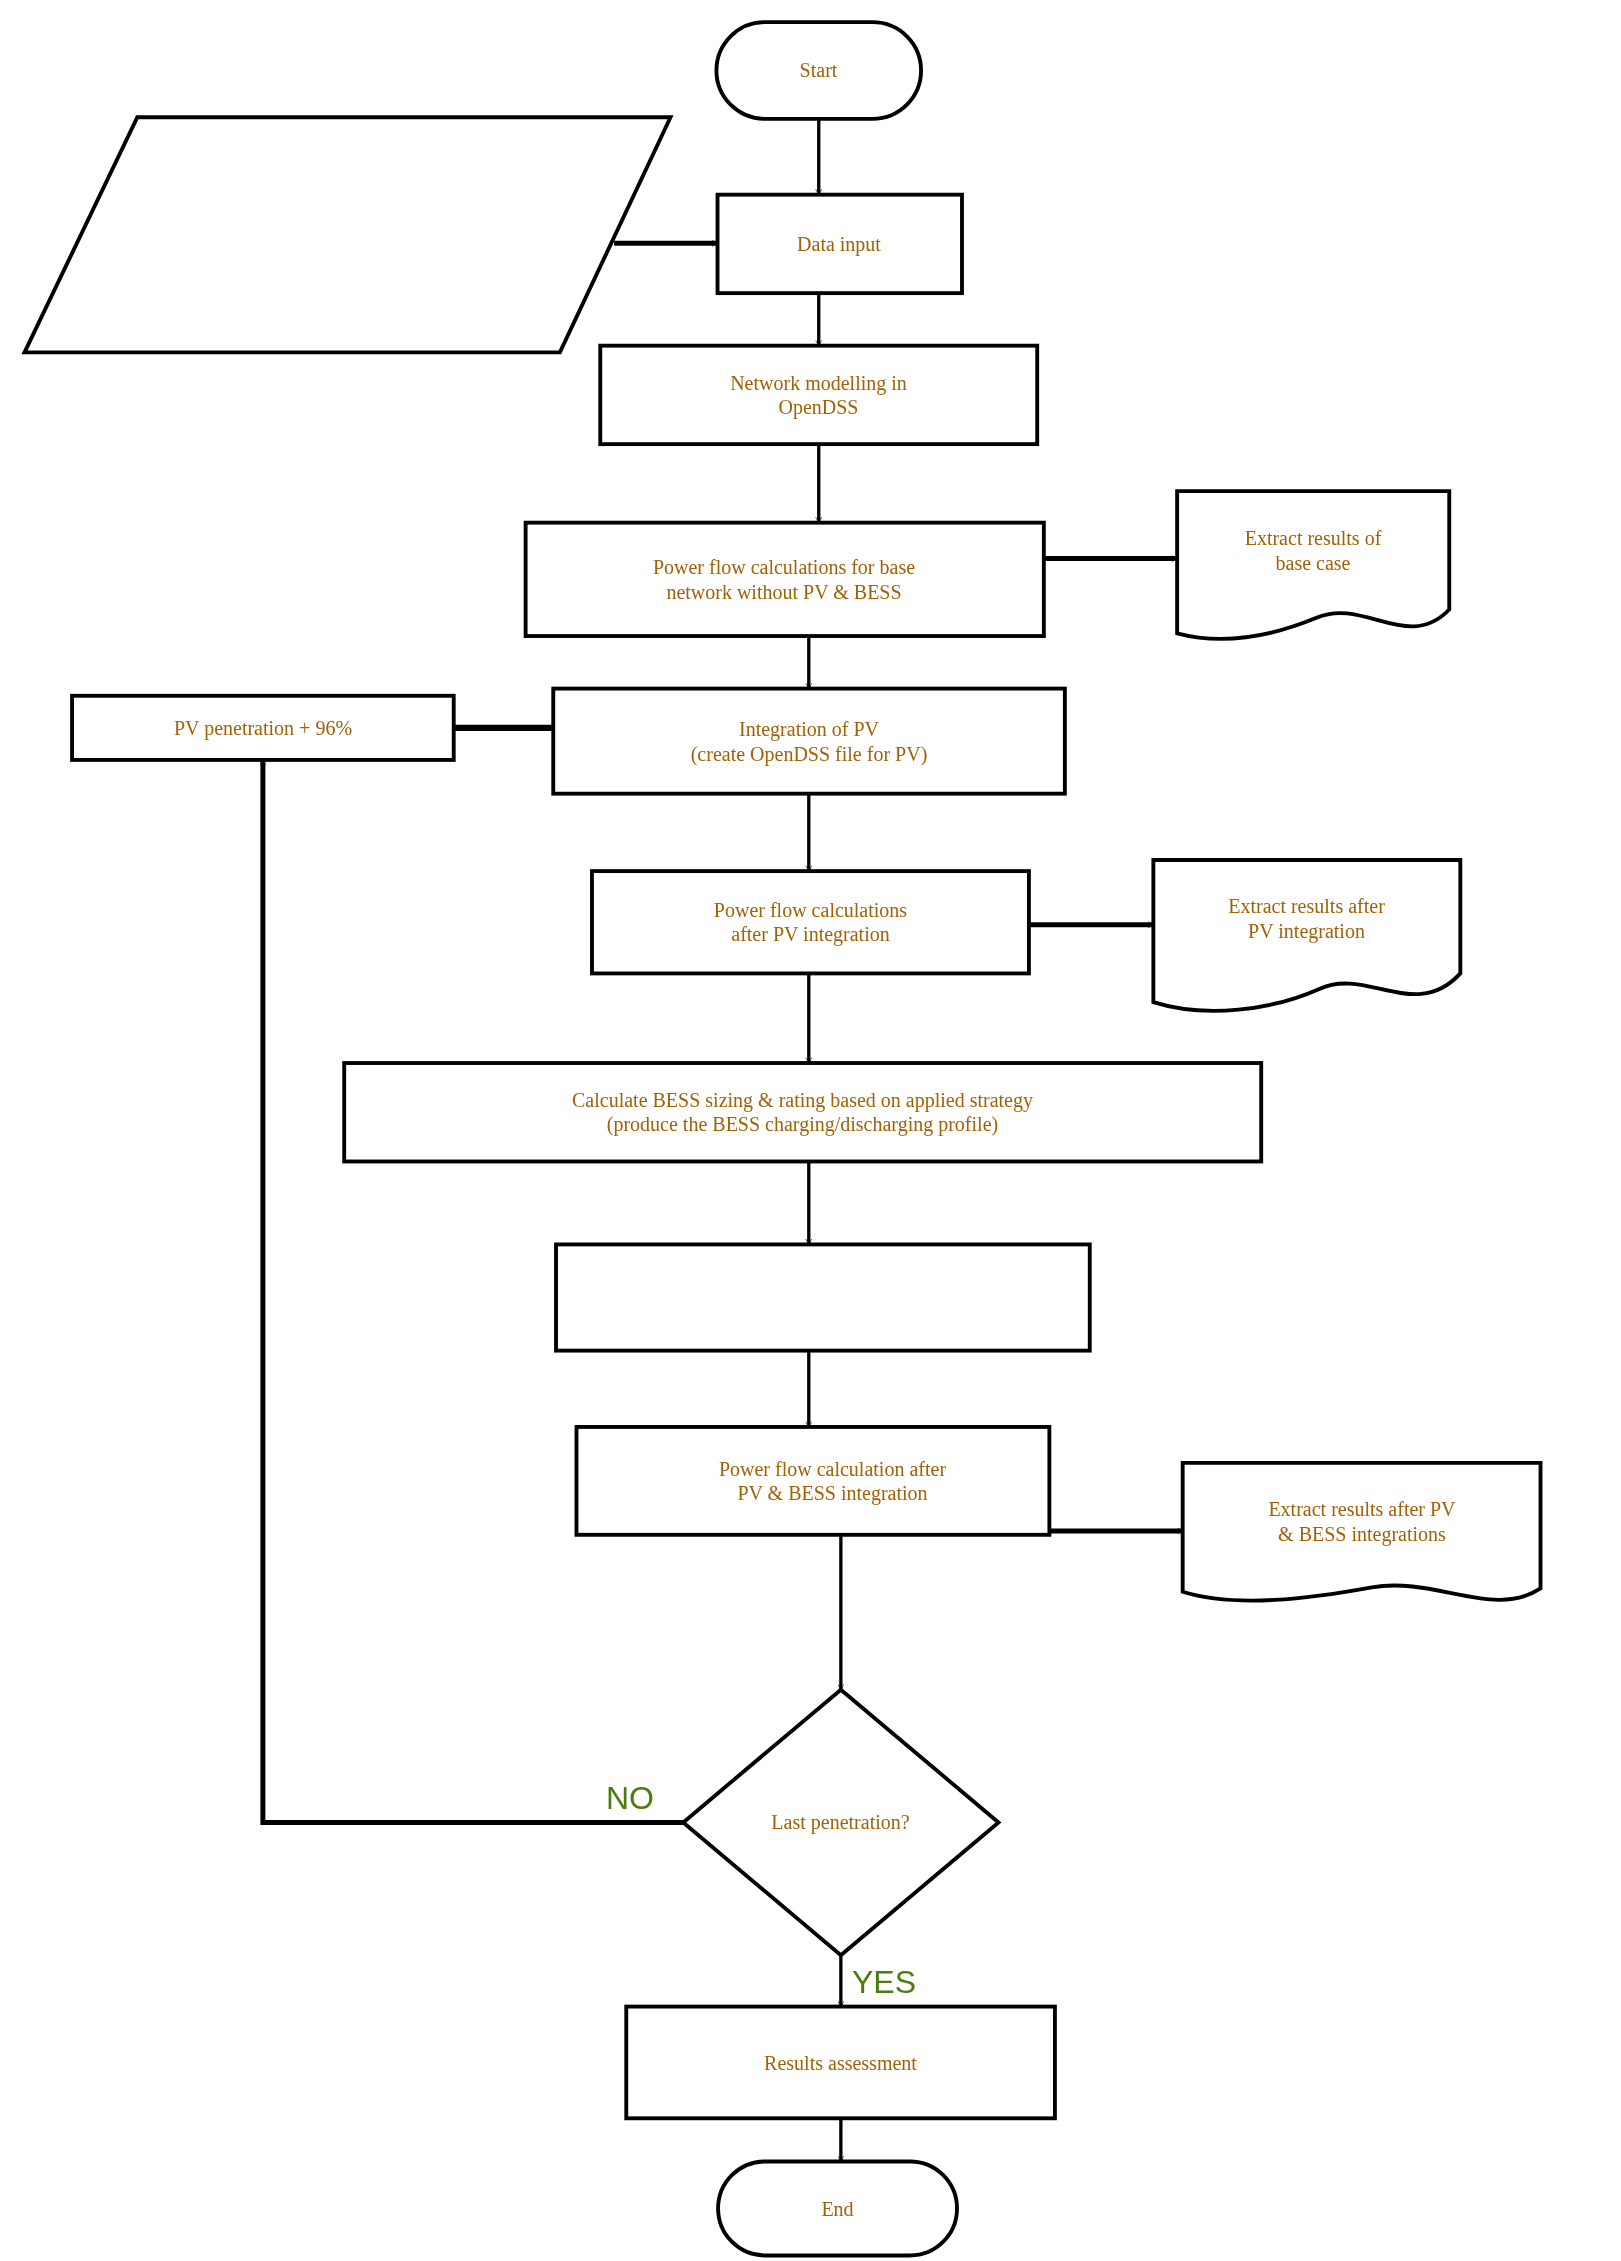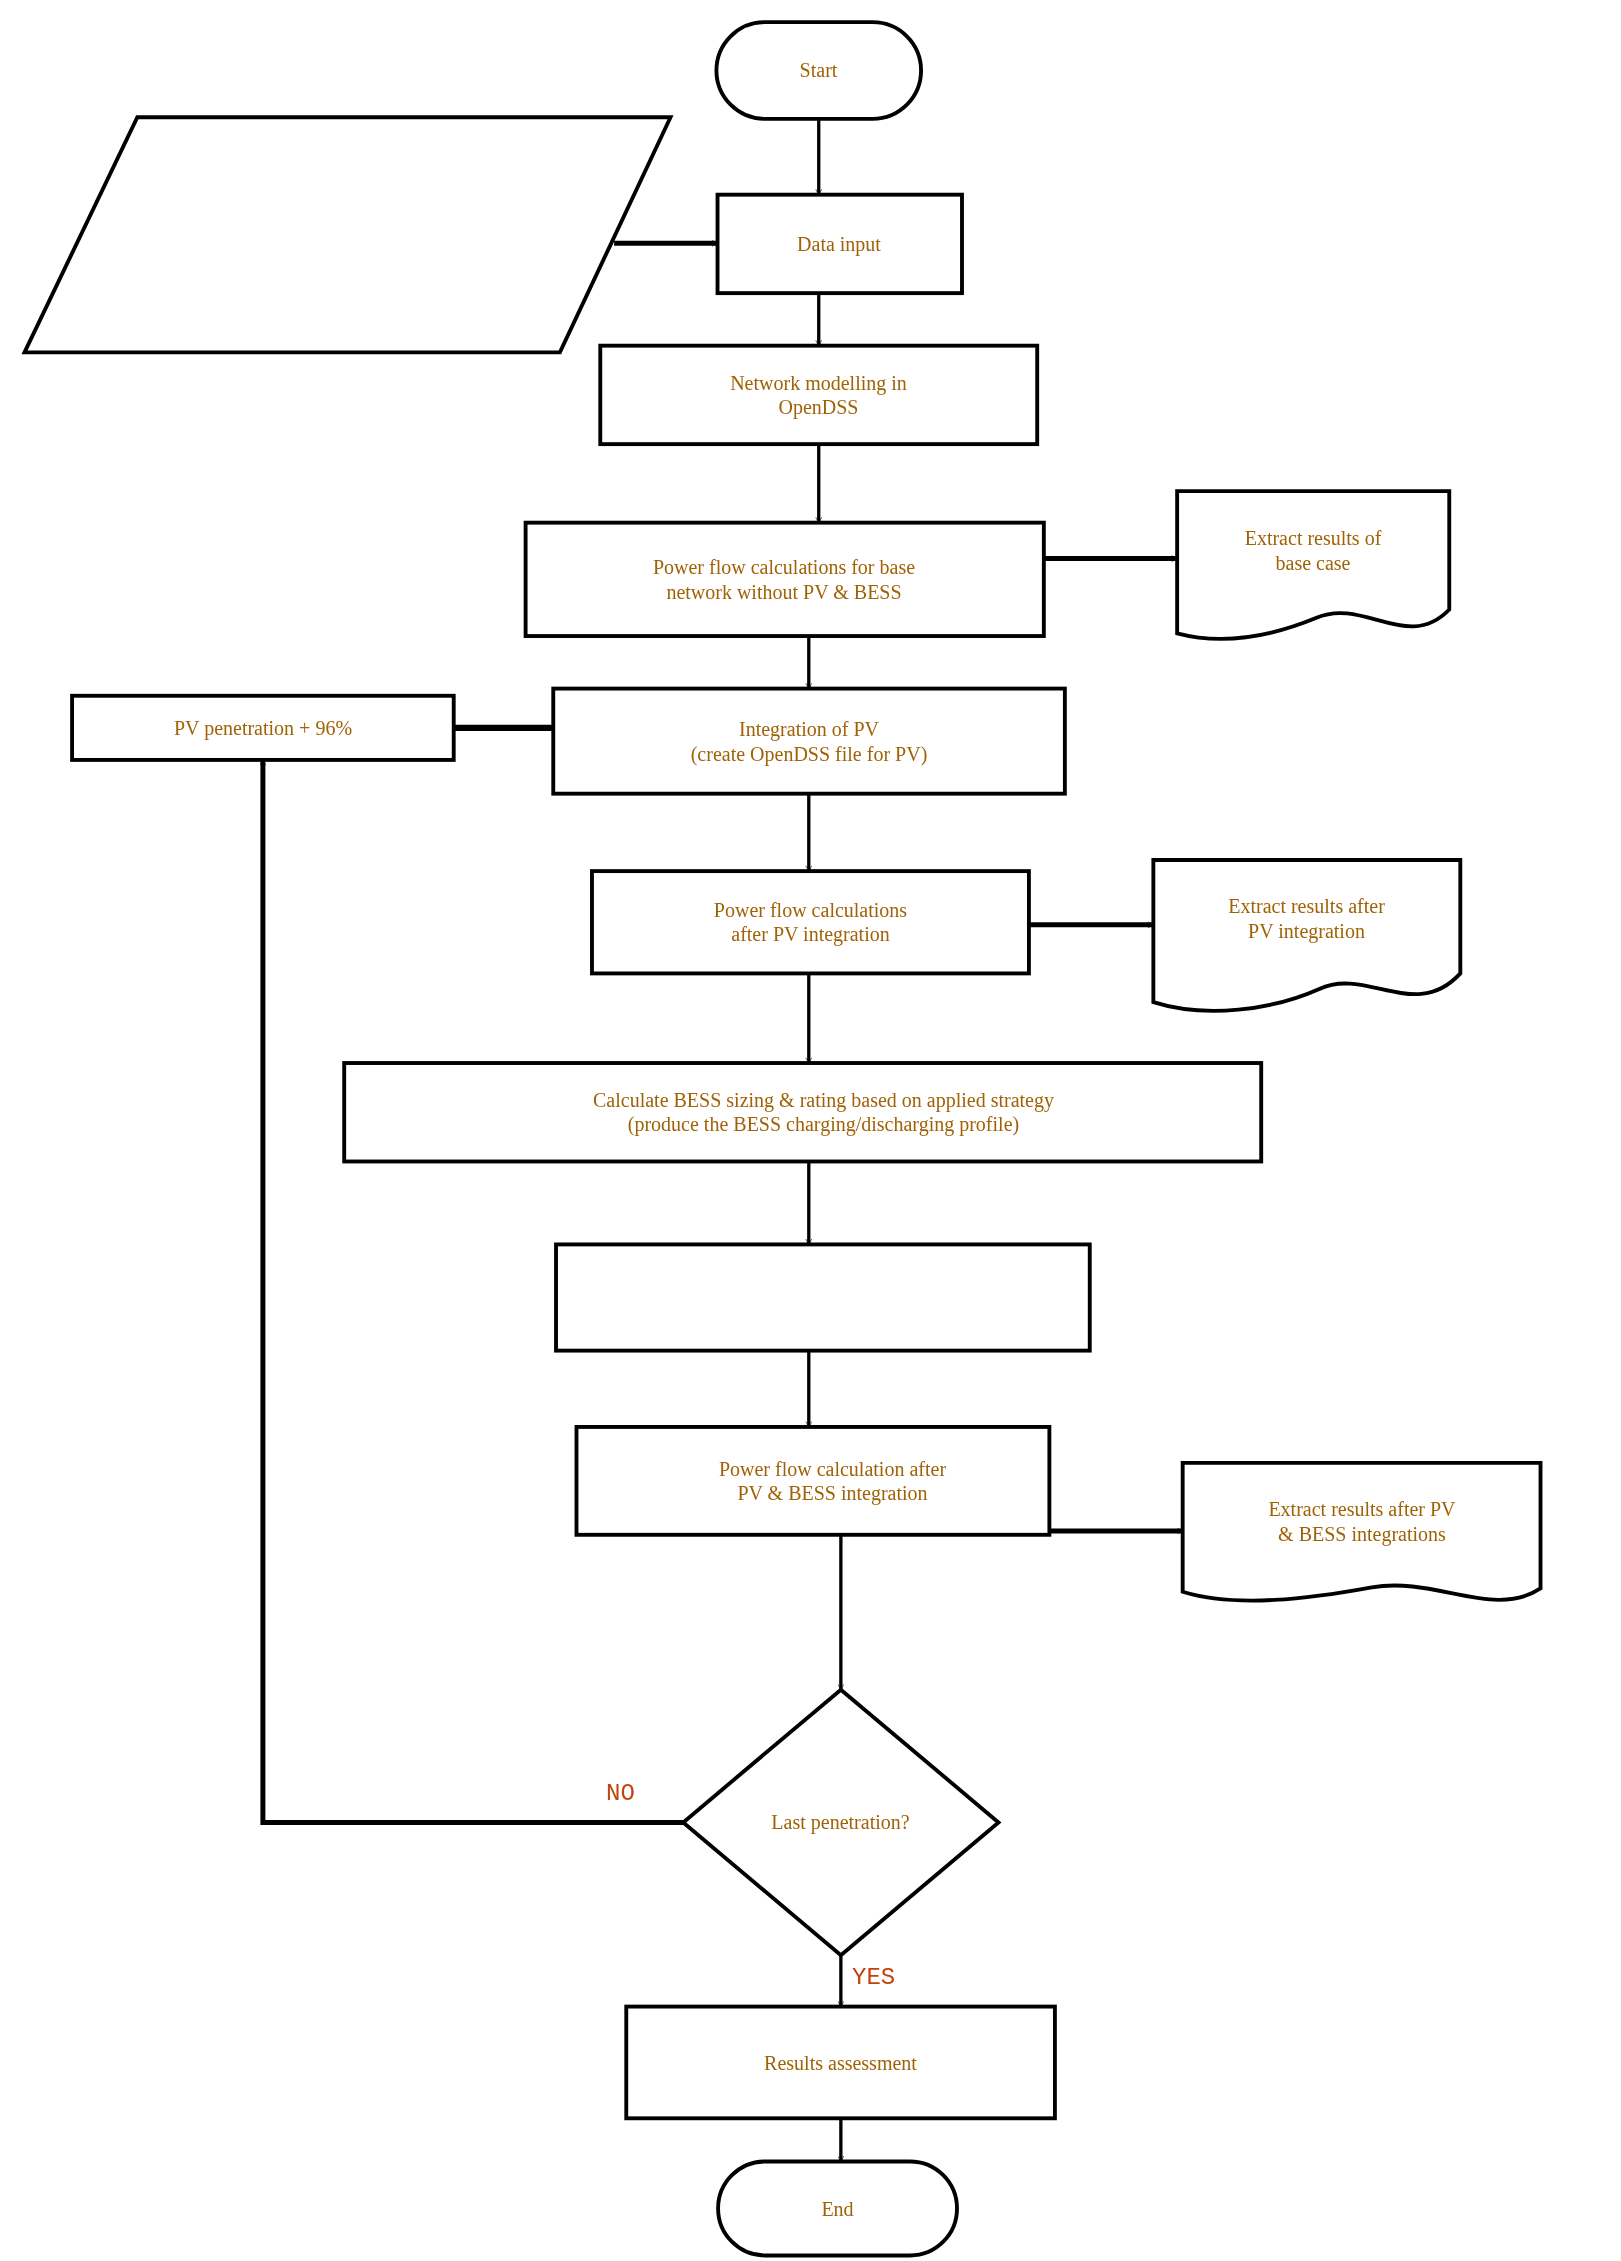--- a/index.html
+++ b/index.html
@@ -33,23 +33,23 @@
     text-align: center;
     color: #a16207;
     font-family: "Liberation Serif", "DejaVu Serif", serif;
     font-size: 20px;
     line-height: 1.22;
     white-space: pre-line;
     pointer-events: none;
   }
   .edge-label {
     position: absolute;
-    color: #c2410c;
-    font-family: Liberation Mono, monospace;
-    font-size: 24px;
+    color: #4d7c0f;
+    font-family: Liberation Sans, sans-serif;
+    font-size: 32px;
     line-height: 1;
     white-space: nowrap;
   }
   .hit {
     position: absolute;
     background: transparent;
   }
 </style>
 </head>
 <body>
@@ -160,21 +160,21 @@
 
   <div class="node-label" style="left:553px; top:689px; width:512px; height:105px;">Integration of PV
 (create OpenDSS file for PV)</div>
 
   <div class="node-label" style="left:592px; top:871px; width:437px; height:102px;">Power flow calculations
 after PV integration</div>
 
   <div class="node-label" style="left:1153px; top:866px; width:307px; height:105px;">Extract results  after
 PV integration</div>
 
-  <div class="node-label" style="left:356px; top:1063px; width:917px; height:98px;padding-left:9px;">Calculate BESS sizing &amp; rating based on applied strategy
+  <div class="node-label" style="left:344px; top:1063px; width:917px; height:98px;">Calculate BESS sizing &amp; rating based on applied strategy
 (produce the BESS charging/discharging profile)</div>
 
 
   <div class="node-label" style="left:596px; top:1427px; width:473px; height:108px;">Power flow calculation after
 PV &amp; BESS integration</div>
 
   <div class="node-label" style="left:1183px; top:1469px; width:358px; height:105px;">Extract results after PV
 &amp; BESS integrations</div>
 
   <div class="node-label" style="left:683px; top:1792px; width:315px; height:61px;">Last penetration?</div>

